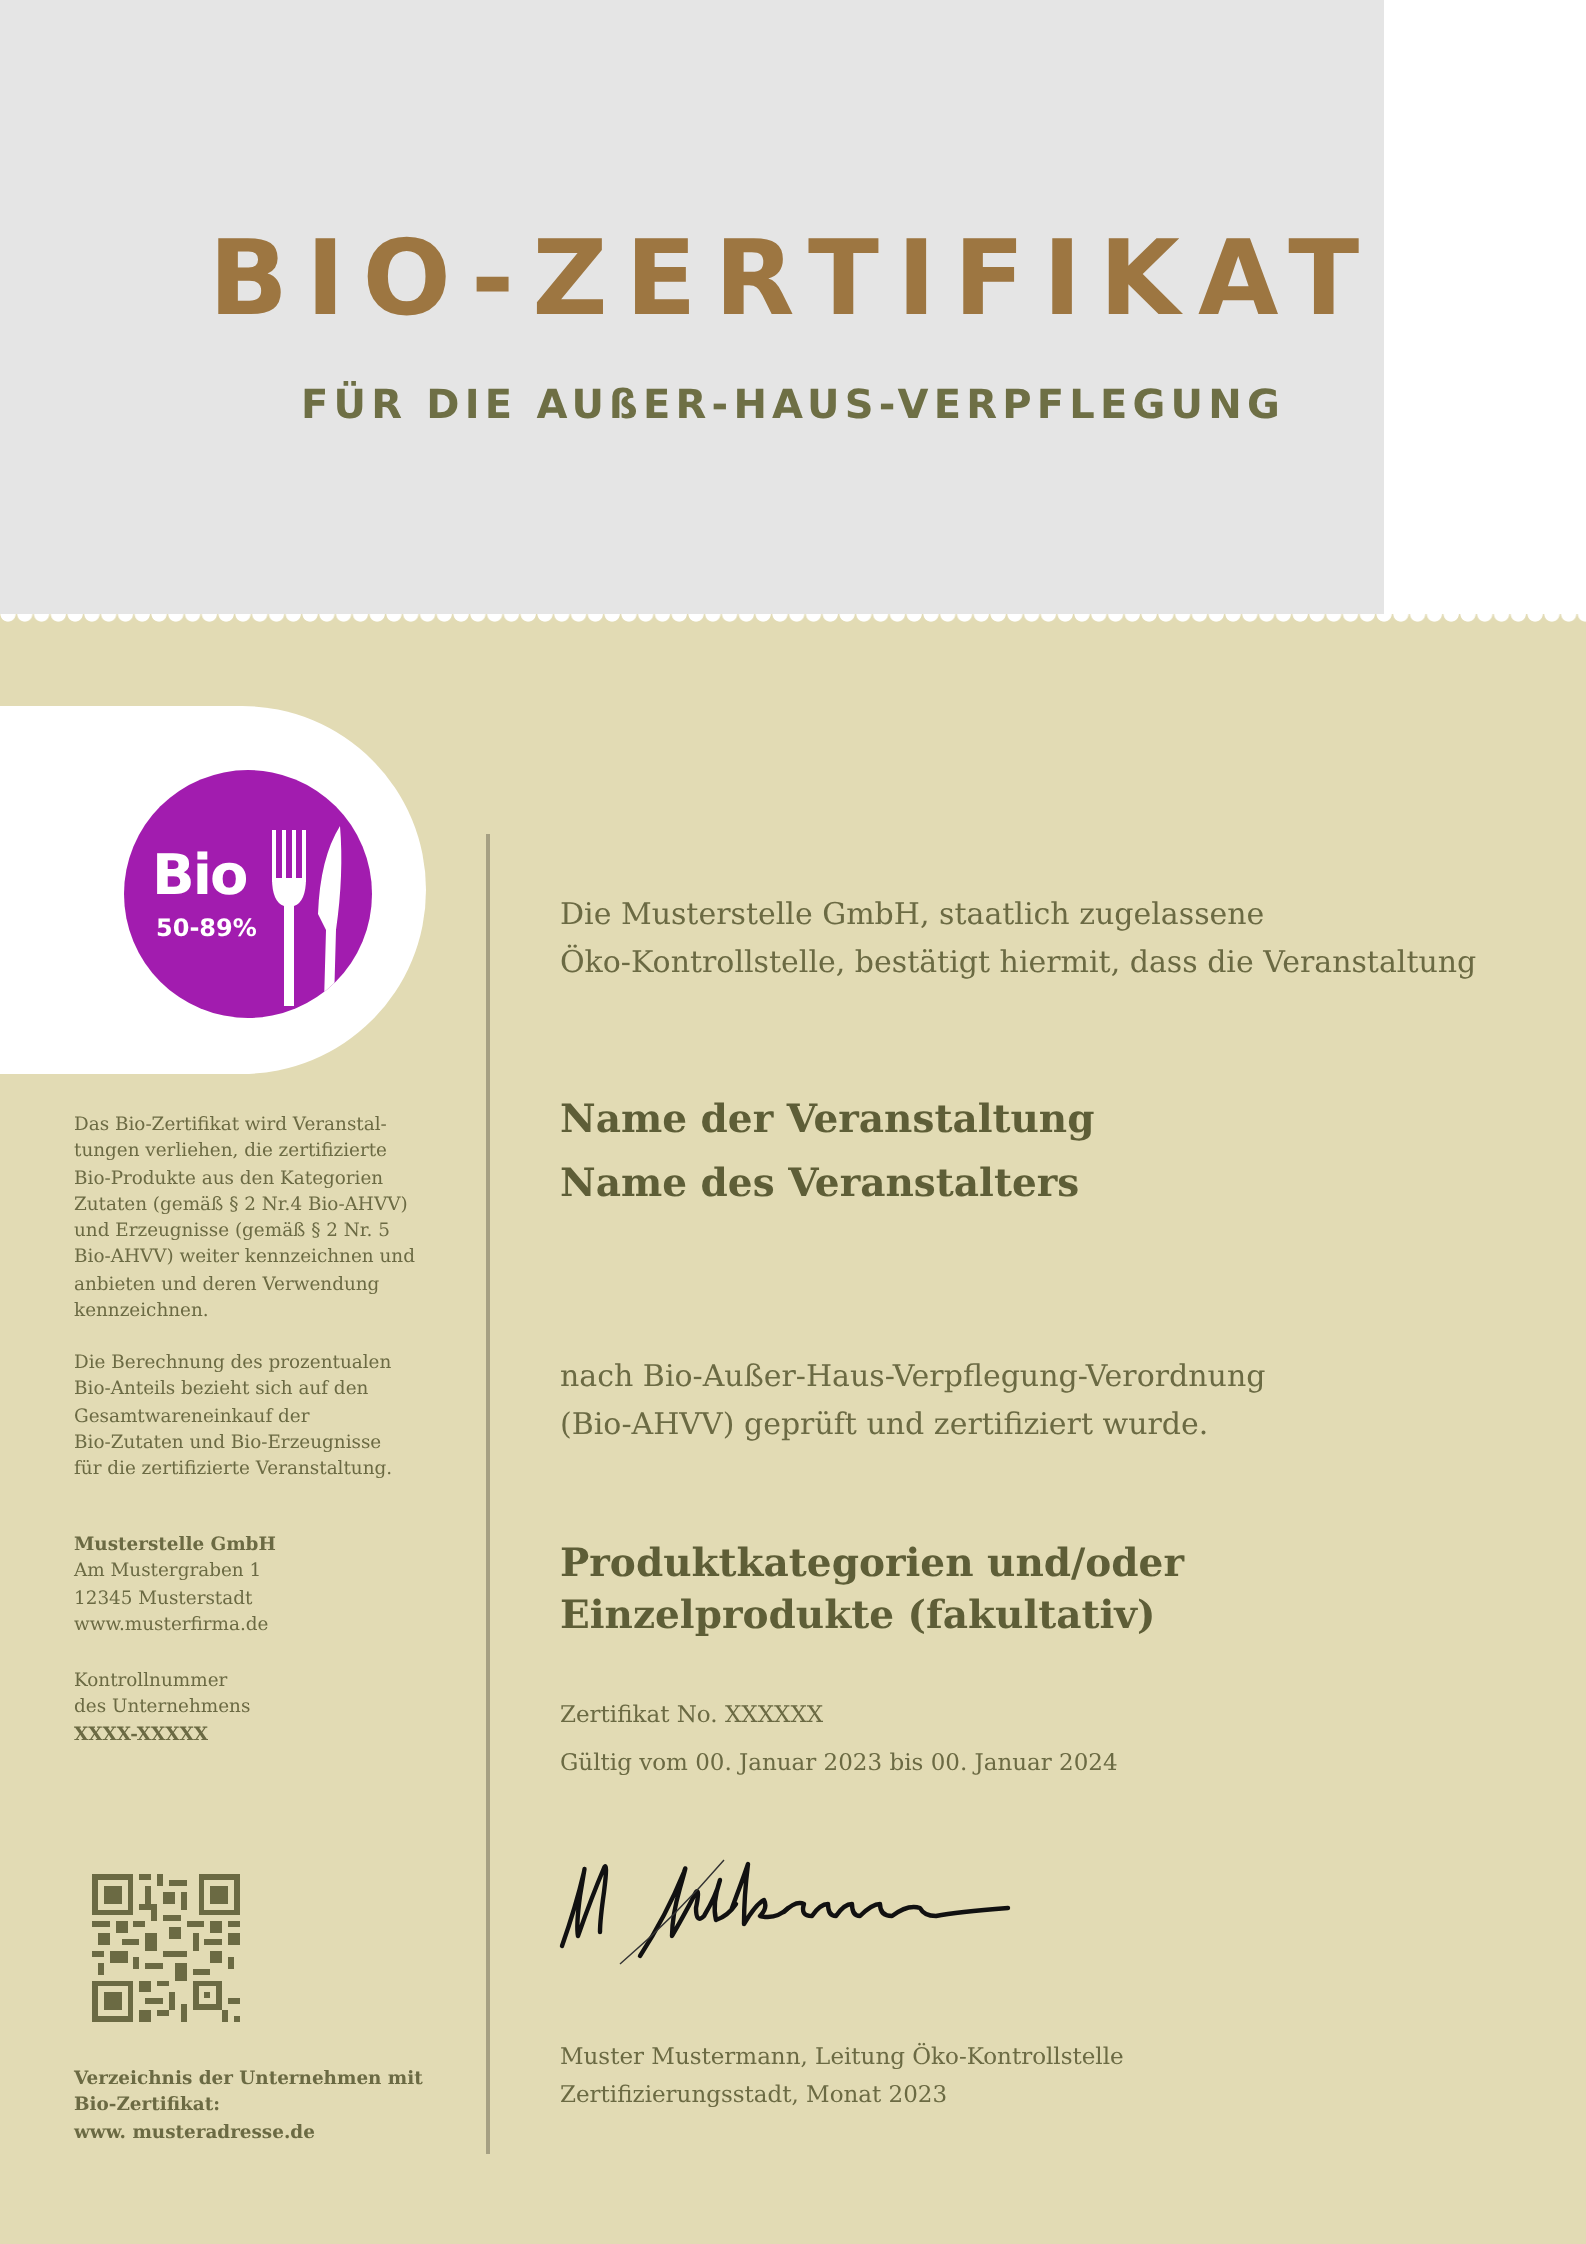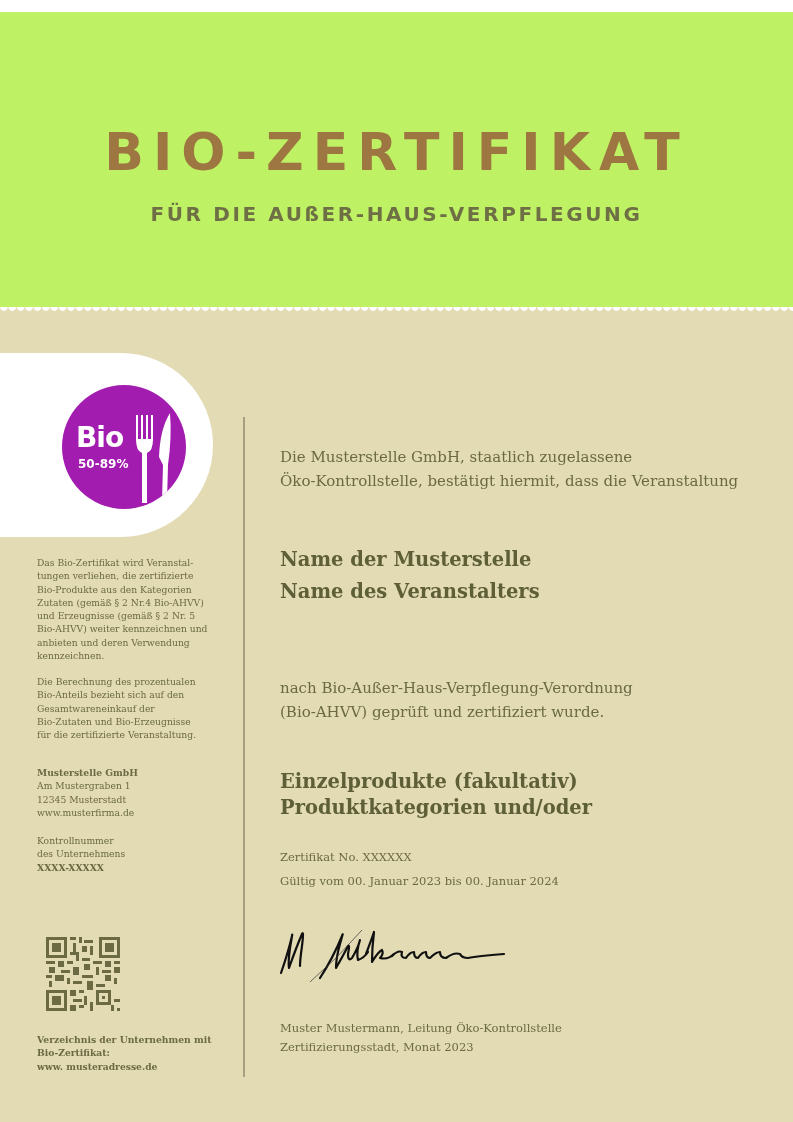--- a/index.html
+++ b/index.html
@@ -1,21 +1,21 @@
 <!DOCTYPE html>
 <html><head>
 <meta charset="utf-8">
 <style>
   html, body { margin: 0; padding: 0; }
   body {
     width: 793px; height: 1122px; position: relative; overflow: hidden;
     background: #ffffff;
     font-family: "DejaVu Serif", serif;
   }
-  .header { position: absolute; left: 0; top: 12px; width: 793px; height: 312px; background: #bef264; }
+  .header { position: absolute; left: 0; top: 0; width: 692px; height: 312px; background: #e5e5e5; }
   .title {
     position: absolute; left: 0; width: 793px; top: 110px; text-align: center;
     font-family: "DejaVu Sans", sans-serif; font-weight: bold; font-size: 52px;
     letter-spacing: 9px; color: #9d7641; margin: 0;
   }
   .subtitle {
     position: absolute; left: 0; width: 793px; top: 190px; text-align: center;
     font-family: "DejaVu Sans", sans-serif; font-size: 20px;
     letter-spacing: 2.6px; color: #6e6f45; margin: 0;
   }
@@ -193,32 +193,32 @@
 </div>
 
 <div class="divider"></div>
 
 <div class="main intro">
   <span class="line">Die Musterstelle GmbH, staatlich zugelassene</span>
   <span class="line">Öko-Kontrollstelle, bestätigt hiermit, dass die Veranstaltung</span>
 </div>
 
 <div class="main names">
-  <span class="line">Name der Musterstelle</span>
+  <span class="line">Name der Veranstaltung</span>
   <span class="line">Name des Veranstalters</span>
 </div>
 
 <div class="main regulation">
   <span class="line">nach Bio-Außer-Haus-Verpflegung-Verordnung</span>
   <span class="line">(Bio-AHVV) geprüft und zertifiziert wurde.</span>
 </div>
 
 <div class="main categories">
+  <span class="line">Produktkategorien und/oder</span>
   <span class="line">Einzelprodukte (fakultativ)</span>
-  <span class="line">Produktkategorien und/oder</span>
 </div>
 
 <div class="main cert-no">Zertifikat No. XXXXXX</div>
 <div class="main validity">Gültig vom 00. Januar 2023 bis 00. Januar 2024</div>
 
 <svg class="signature" width="232" height="66" viewBox="0 0 232 66">
   <g fill="none" stroke="#111" stroke-width="2.2" stroke-linecap="round" stroke-linejoin="round">
     <path d="M3 55 Q10 35 14 18 Q15 12 12 30 Q10 45 11 50 Q18 30 24 16 Q26 12 24 28 Q22 42 22 48"></path>
     <path d="M42 60 Q55 40 64 18 Q66 12 62 26 Q58 40 58 50 Q66 36 70 28 Q72 26 70 36 Q70 44 74 40 Q80 30 82 22 Q78 34 80 42 Q86 40 90 34"></path>
     <path d="M88 36 Q94 20 96 14 Q94 30 94 44 Q100 34 104 32 Q106 36 102 40 Q110 42 116 36"></path>

